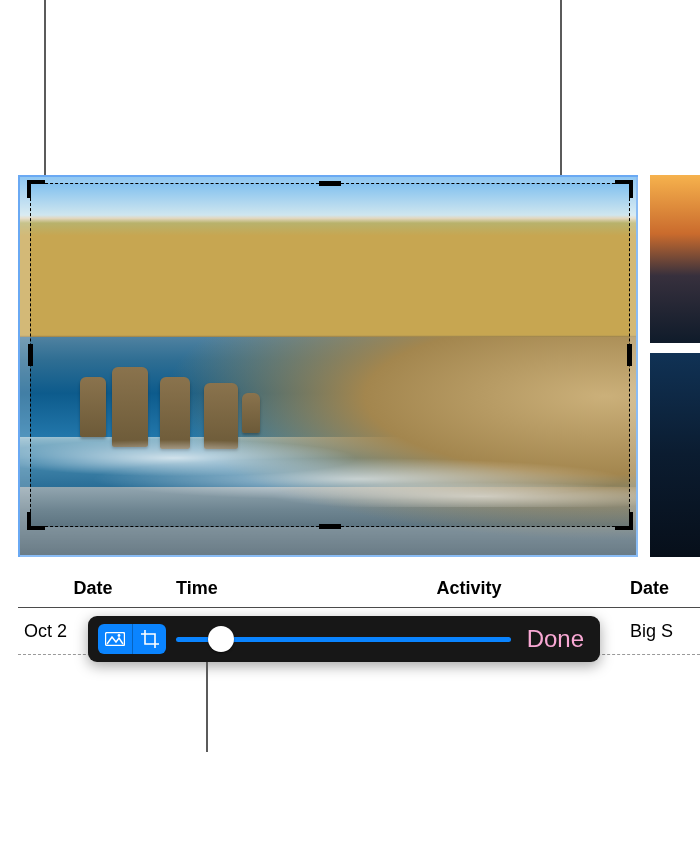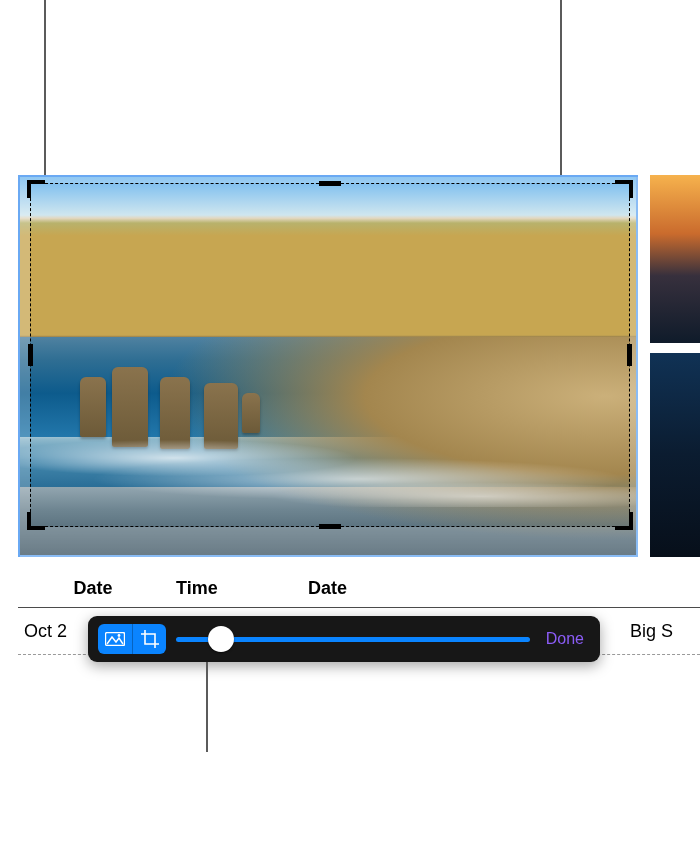--- a/index.html
+++ b/index.html
@@ -206,22 +206,22 @@
     position: absolute;
     top: 50%; width: 26px; height: 26px;
     margin-top: -13px;
     background: #fff;
     border-radius: 50%;
     box-shadow: 0 1px 2px rgba(0,0,0,0.6);
     cursor: grab;
   }
 
   .done-btn {
-    color: #8b5cf6;
-    font-size: 16px;
+    color: #f9a8d4;
+    font-size: 24px;
     font-weight: 400;
     padding: 0 6px;
     cursor: pointer;
     user-select: none;
   }
 
   
   .callout-from-slider {
     position: absolute;
     width: 2px;
@@ -276,20 +276,21 @@
   </div>
 
   <div class="thumb-right r1"></div>
   <div class="thumb-right r2"></div>
 </div>
 
 <div class="table-area">
   <div class="header-row">
     <div class="col-date">Date</div>
     <div class="col-time">Time</div>
+    <div class="col-activity">Activity</div>
     <div class="col-location">Date</div>
   </div>
   <div class="rule-top"></div>
   <div class="data-row">
     <div class="col-date" style="text-align:left; padding-left:6px;">Oct 2</div>
     <div class="col-time"></div>
     <div class="col-activity"></div>
     <div class="col-location">Big S</div>
   </div>
   <div class="rule-dash"></div>

